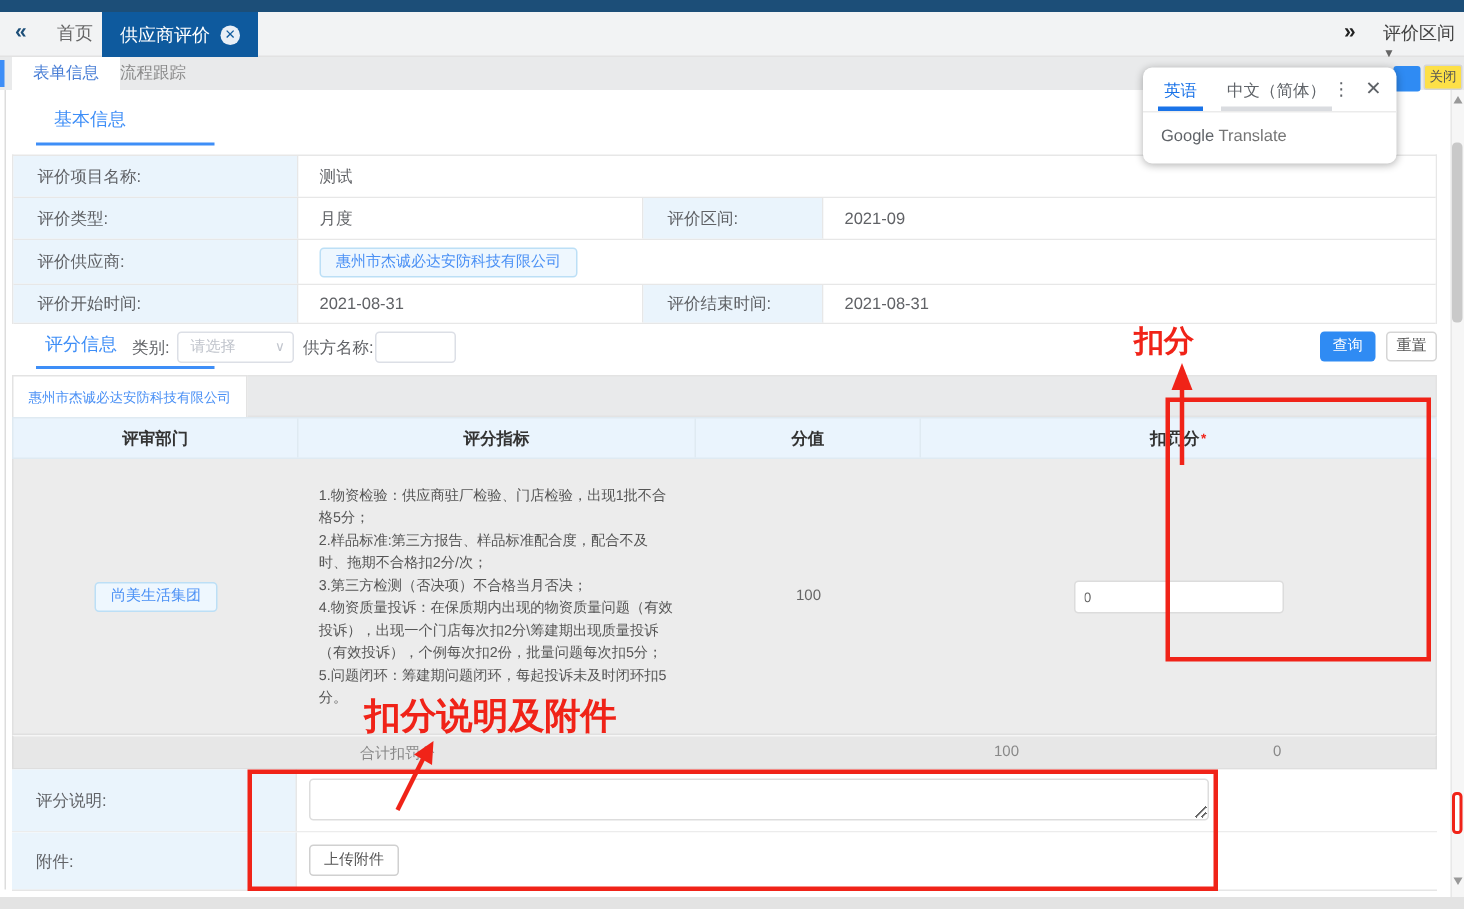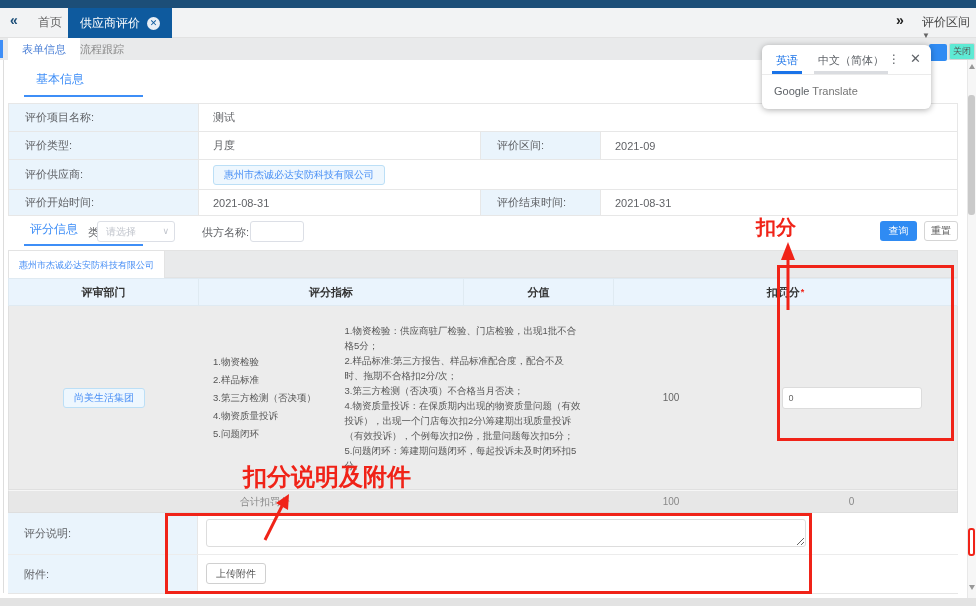--- a/index.html
+++ b/index.html
@@ -37,30 +37,30 @@
   
   .basic-title { left:36px; top:72px; color:#3e8ef7; font-size:12px; line-height:14px; }
   .basic-underline { left:24px; top:95px; width:119px; height:2px; background:#3e8ef7; }
 
   .basic-table { left:8px; top:103px; width:950px; border:1px solid #e7e7e7; border-bottom:none;
     font-size:11px; color:#606266; background:#fff; }
   .bt-row { display:flex; border-bottom:1px solid #e7e7e7; }
   .bt-row > div { display:flex; align-items:center; }
   .bt-label { width:190px; background:#eaf4fc; padding-left:16px; border-right:1px solid #e7e7e7; }
   .bt-val { flex:1; padding-left:14px; background:#fff; }
-  .bt-val-fixed { width:282px; padding-left:14px; background:#fff; border-right:1px solid #e7e7e7; }
+  .bt-val-fixed { width:230px; padding-left:14px; background:#fff; border-right:1px solid #e7e7e7; }
   .bt-label2 { width:120px; background:#eaf4fc; padding-left:16px; border-right:1px solid #e7e7e7; }
   .tag-btn { display:inline-block; padding:3px 10px; background:#eef7fe; border:1px solid #bcdff6;
     border-radius:3px; color:#4a90f5; font-size:10px; line-height:12px; }
 
   
   .score-title { left:30px; top:222px; color:#3e8ef7; font-size:12px; line-height:14px; }
   .score-underline { left:24px; top:244px; width:119px; height:2px; background:#3e8ef7; }
   .cat-label { left:88px; top:226px; font-size:11px; color:#606266; line-height:12px; }
-  .cat-select { left:97px; top:221px; width:78px; height:21px; border:1px solid #dcdfe6; border-radius:3px;
+  .cat-select { left:118px; top:221px; width:78px; height:21px; border:1px solid #dcdfe6; border-radius:3px;
     background:#fff; font-size:10px; color:#c0c4cc; line-height:19px; padding:0 16px 0 8px; }
   .cat-chevron { position:absolute; right:5px; top:0; font-size:9px; color:#c0c4cc; line-height:19px; }
   .sup-label { left:202px; top:226px; font-size:11px; color:#606266; line-height:12px; }
   .sup-input { left:250px; top:221px; width:54px; height:21px; border:1px solid #dcdfe6; border-radius:3px;
     background:#fff; font-size:10px; padding:0 5px; color:#333; }
   .query-btn { left:880px; top:221px; width:37px; height:20px; background:#2f8bf3; color:#fff;
     font-size:10px; border:none; border-radius:3px; text-align:center; line-height:20px; }
   .reset-btn { left:924px; top:221px; width:34px; height:20px; background:#fff; border:1px solid #d5d5d5;
     color:#555; font-size:10px; border-radius:3px; text-align:center; line-height:18px; }
 
@@ -102,21 +102,21 @@
   .scrollbar { left:967px; top:60px; width:9px; height:538px; background:#f6f6f6; border-left:1px solid #e8e8e8; z-index:4; }
   .sb-thumb { left:968px; top:95px; width:7px; height:120px; background:#c9c9c9; border-radius:3px; z-index:4; }
   .sb-red { left:968px; top:528px; width:7px; height:28px; border:2px solid #f02318; border-radius:3px; background:#fff; z-index:4; }
   .tri-up { left:969px; top:64px; width:0; height:0; border-left:3px solid transparent;
     border-right:3px solid transparent; border-bottom:5px solid #999; z-index:4; }
   .tri-down { left:969px; top:585px; width:0; height:0; border-left:3px solid transparent;
     border-right:3px solid transparent; border-top:5px solid #999; z-index:4; }
 
   
   .hidden-blue-btn { left:929px; top:44px; width:18px; height:17px; background:#2f8bf3; border-radius:2px; z-index:7; }
-  .top-close-btn { left:949px; top:43px; width:26px; height:17px; background:#5eead4; border:1px solid #d5d5d5;
+  .top-close-btn { left:949px; top:43px; width:26px; height:17px; background:#fde047; border:1px solid #d5d5d5;
     border-radius:2px; font-size:9px; color:#555; text-align:center; line-height:15px; z-index:7; }
   .gt-popup { left:762px; top:45px; width:169px; height:64px; background:#fff; border-radius:6px;
     box-shadow:0 1px 6px rgba(0,0,0,.32); z-index:8; }
   .gt-tabs { height:30px; display:flex; align-items:stretch; border-bottom:1px solid #ebebeb; padding:0 10px; font-size:11px; }
   .gt-en { color:#1a73e8; border-bottom:3px solid #1a73e8; padding:8px 4px 0 4px; }
   .gt-zh { color:#5f6368; border-bottom:3px solid #dadce0; padding:8px 4px 0 4px; margin-left:12px; }
   .gt-menu { color:#5f6368; margin-left:auto; padding-top:7px; font-size:12px; }
   .gt-close { color:#5f6368; margin-left:10px; padding-top:6px; font-size:13px; }
   .gt-brand { padding:10px 12px; font-size:11px; color:#757575; }
   .gt-brand .g1 { color:#5f6368; font-weight:normal; }
@@ -203,27 +203,20 @@
       <div class="c4">分值</div>
       <div class="c5">
         <span>扣罚分</span>
         <span style="color:#f02318;font-size:9px;margin-left:1px">*</span>
       </div>
     </div>
     <div class="st-body">
       <div class="c1">
         <span class="tag-btn">尚美生活集团</span>
       </div>
-      <div class="c2">
-        <div class="items-block prelines">1.物资检验
-2.样品标准
-3.第三方检测（否决项）
-4.物资质量投诉
-5.问题闭环</div>
-      </div>
       <div class="c3">
         <div class="ind-block prelines">1.物资检验：供应商驻厂检验、门店检验，出现1批不合格5分；
 2.样品标准:第三方报告、样品标准配合度，配合不及时、拖期不合格扣2分/次；
 3.第三方检测（否决项）不合格当月否决；
 4.物资质量投诉：在保质期内出现的物资质量问题（有效投诉），出现一个门店每次扣2分\筹建期出现质量投诉（有效投诉），个例每次扣2份，批量问题每次扣5分；
 5.问题闭环：筹建期问题闭环，每起投诉未及时闭环扣5分。</div>
       </div>
       <div class="c4 score-val">100</div>
       <div class="c5">
         <input class="ded-input" value="0" style="">

